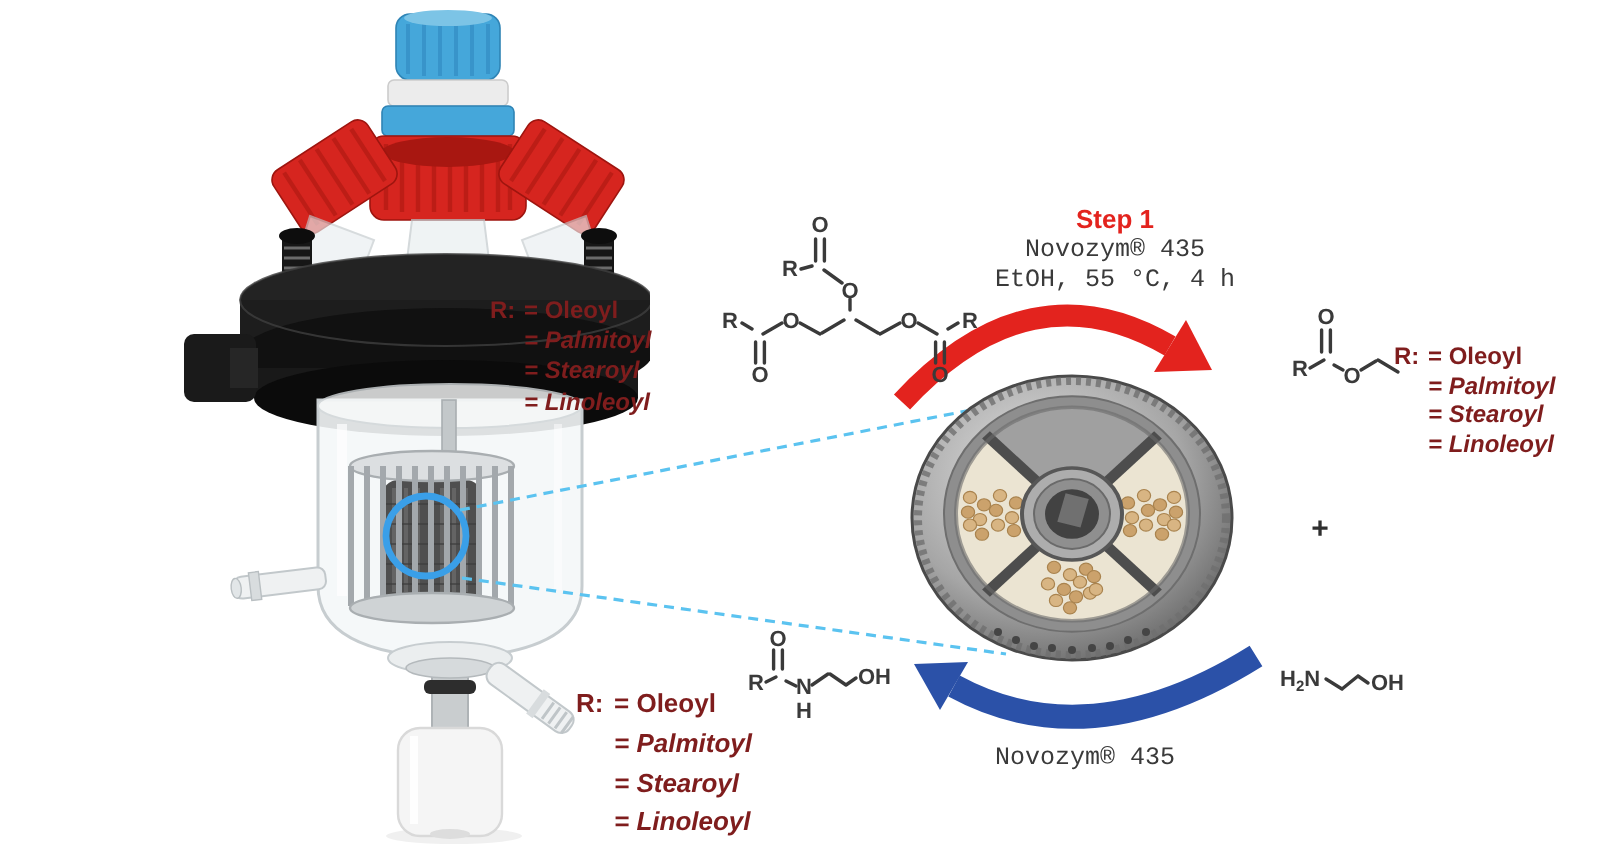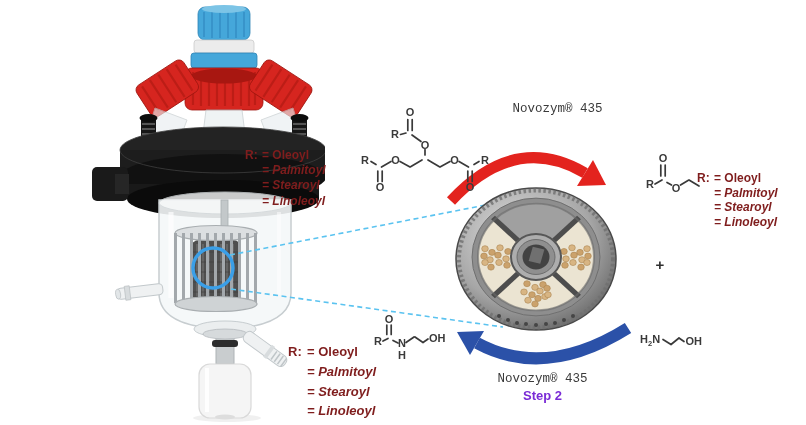--- a/index.html
+++ b/index.html
@@ -255,23 +255,24 @@
   </div>
 
   <div class="rgroup" style="left:288px;top:342px;font-size:13px;line-height:19.8px;">
     <div><span class="pfx" style="width:19px;">R:</span><span>= Oleoyl</span></div>
     <div class="ind" style="padding-left:19px;"><span>= Palmitoyl</span></div>
     <div class="ind" style="padding-left:19px;"><span>= Stearoyl</span></div>
     <div class="ind" style="padding-left:19px;"><span>= Linoleoyl</span></div>
   </div>
 
   <div class="step" style="left:470px;top:102px;width:175px;">
+    <div class="title1">Step 1</div>
     <div class="cond">Novozym® 435</div>
+    <div class="cond">EtOH, 55 °C, 4 h</div>
   </div>
 
   <div class="step" style="left:455px;top:372px;width:175px;">
     <div class="cond">Novozym® 435</div>
-    <div class="title2">Step 2</div>
   </div>
 
   <div class="plus" style="left:650px;top:256px;width:20px;text-align:center;">+</div>
 
 </div>
 
 </body></html>

